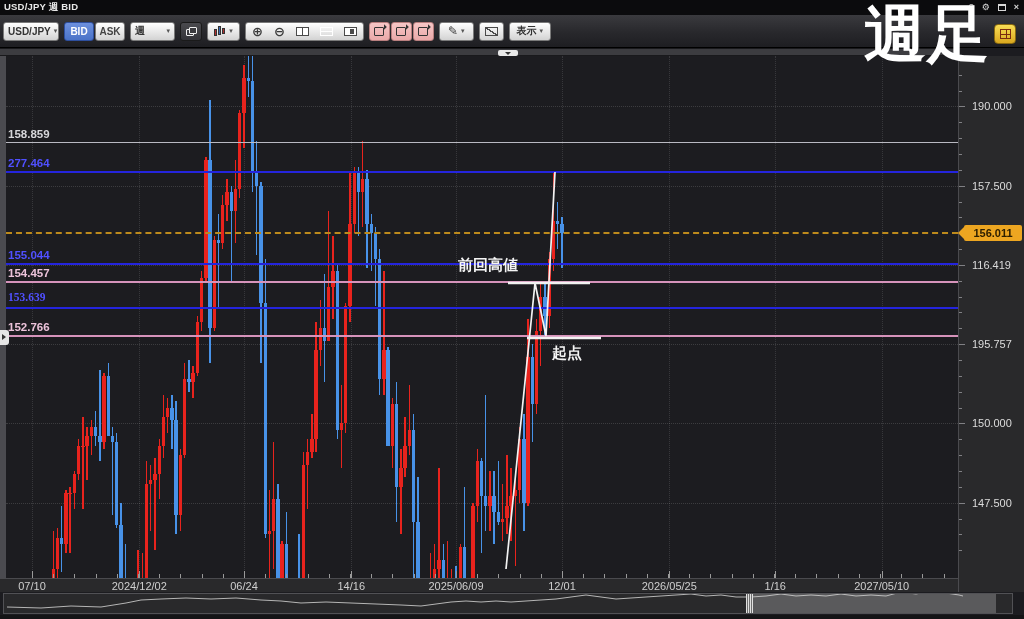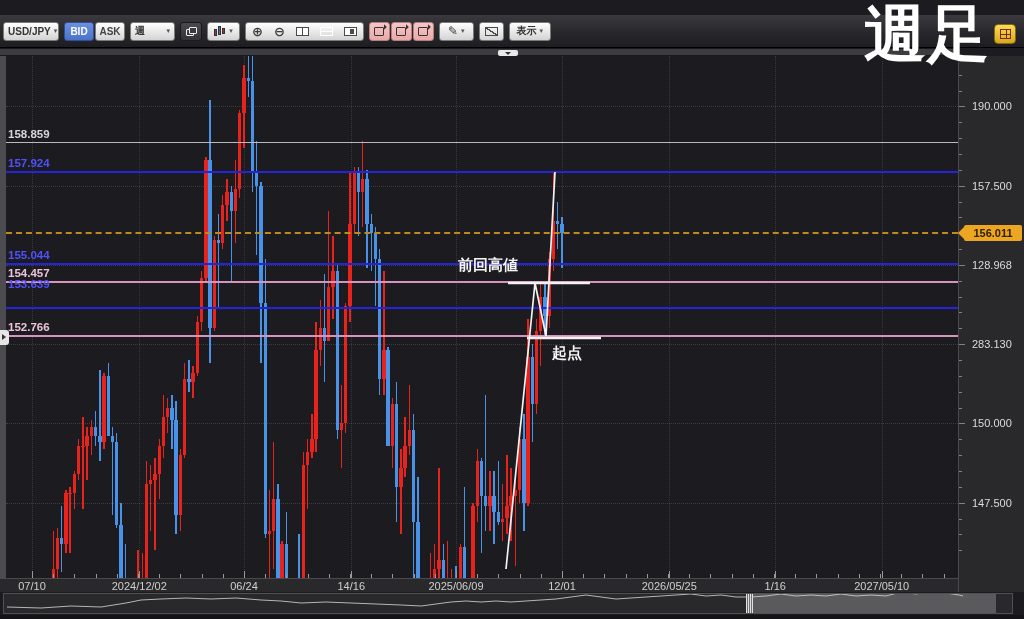--- a/index.html
+++ b/index.html
@@ -106,20 +106,29 @@
   .nav-window{position:absolute;top:0;height:100%;background:rgba(205,205,205,0.30);}
   .nav-handle{position:absolute;top:0;width:7px;height:100%;cursor:ew-resize;
     background:repeating-linear-gradient(90deg,#e0e0e0 0 1px,#6f6f6f 1px 2px);}
   .bottom-strip{position:absolute;left:0;top:615px;width:1024px;height:4px;background:#141416;}
 </style>
 <style>.badge::before{border-right:6px solid #eda621;}</style></head>
 <body>
 
 <div class="window">
 
+  <div class="titlebar">
+    <span class="title">USD/JPY 週 BID</span>
+    <div class="win-icons">
+      <span>?</span>
+      <span>⚙</span>
+      <span class="win-ico-max"></span>
+      <span style="font-weight:bold;">×</span>
+    </div>
+  </div>
 
   <div class="toolbar">
     <div class="tb-select sel-pair">
       <span>USD/JPY</span>
       <span class="dd">▾</span>
     </div>
     <div class="seg">
       <button class="tb-btn btn-bid">BID</button>
       <button class="tb-btn btn-ask">ASK</button>
     </div>
@@ -416,27 +425,27 @@
       <div class="body" style="left: 541.58px; top: 202.563px; height: 57.06px; background: rgb(232, 35, 29);"></div>
       <div class="wick" style="left: 546.82px; top: 116.973px; height: 98.27px; background: rgb(232, 35, 29);"></div>
       <div class="body" style="left: 545.82px; top: 164.523px; height: 38.04px; background: rgb(232, 35, 29);"></div>
       <div class="wick" style="left: 551.06px; top: 145.503px; height: 47.55px; background: rgb(72, 146, 232);"></div>
       <div class="body" style="left: 550.06px; top: 164.523px; height: 3.17px; background: rgb(72, 146, 232);"></div>
       <div class="wick" style="left: 555.3px; top: 161.353px; height: 50.72px; background: rgb(72, 146, 232);"></div>
       <div class="body" style="left: 554.3px; top: 167.693px; height: 9.51px; background: rgb(72, 146, 232);"></div>
       <div class="hline" style="top: 85.8227px; height: 1.5px; background: rgb(185, 185, 194);"></div>
       <div class="hline-label" style="top: 71.5727px; color: rgb(214, 214, 218);">158.859</div>
       <div class="hline" style="top: 115.212px; height: 2px; background: rgb(36, 36, 221);"></div>
-      <div class="hline-label" style="top: 101.212px; color: rgb(80, 80, 255);">157.924</div>
+      <div class="hline-label" style="top: 101.212px; color: rgb(80, 80, 255);">277.464</div>
       <div class="hline" style="top: 206.508px; height: 2px; background: rgb(36, 36, 221);"></div>
       <div class="hline-label" style="top: 192.508px; color: rgb(80, 80, 255);">155.044</div>
       <div class="hline" style="top: 225.116px; height: 2px; background: rgb(214, 147, 187);"></div>
       <div class="hline-label" style="top: 211.116px; color: rgb(236, 195, 218);">154.457</div>
       <div class="hline" style="top: 251.047px; height: 2px; background: rgb(36, 36, 221);"></div>
-      <div class="hline-label" style="top: 222px; color: rgb(80, 80, 255);">153.639</div>
+      <div class="hline-label" style="top: 235px; color: rgb(80, 80, 255); font-family: Liberation Serif, serif;">153.639</div>
       <div class="hline" style="top: 278.721px; height: 2px; background: rgb(214, 147, 187);"></div>
       <div class="hline-label" style="top: 264.721px; color: rgb(236, 195, 218);">152.766</div>
       <div class="cur-line" style="top: 175.854px; border-top-color: rgb(189, 138, 28);"></div>
       <div class="xtick" style="left: 26px; height: 4px;"></div>
       <div class="xtick" style="left: 47.2px; height: 4px;"></div>
       <div class="xtick" style="left: 68.4px; height: 4px;"></div>
       <div class="xtick" style="left: 89.6px; height: 4px;"></div>
       <div class="xtick" style="left: 110.8px; height: 4px;"></div>
       <div class="xtick" style="left: 132px; height: 4px;"></div>
       <div class="xtick" style="left: 153.2px; height: 4px;"></div>
@@ -522,22 +531,22 @@
       <div class="ytick" style="top: 113.803px; width: 3px;"></div>
       <div class="ytick" style="top: 97.953px; width: 3px;"></div>
       <div class="ytick" style="top: 82.103px; width: 3px;"></div>
       <div class="ytick" style="top: 66.253px; width: 3px;"></div>
       <div class="ytick" style="top: 50.403px; width: 6px;"></div>
       <div class="ytick" style="top: 34.553px; width: 3px;"></div>
       <div class="ytick" style="top: 18.703px; width: 3px;"></div>
       <div class="ytick" style="top: 2.853px; width: 3px;"></div>
       <div class="ylabel" style="top: 44.403px;">190.000</div>
       <div class="ylabel" style="top: 123.653px;">157.500</div>
-      <div class="ylabel" style="top: 202.903px;">128.968</div>
-      <div class="ylabel" style="top: 282.153px;">283.130</div>
+      <div class="ylabel" style="top: 202.903px;">116.419</div>
+      <div class="ylabel" style="top: 282.153px;">195.757</div>
       <div class="ylabel" style="top: 361.403px;">150.000</div>
       <div class="ylabel" style="top: 440.653px;">147.500</div>
       <div class="badge" style="top: 168.854px; background: rgb(237, 166, 33); color: rgb(46, 32, 0);">156.011</div>
     </div>
   <div class="axis-bottom" id="axisBottom">
       <div class="xlabel" style="left: 32px;">07/10</div>
       <div class="xlabel" style="left: 139.272px;">2024/12/02</div>
       <div class="xlabel" style="left: 244px;">06/24</div>
       <div class="xlabel" style="left: 351.272px;">14/16</div>
       <div class="xlabel" style="left: 456px;">2025/06/09</div>

